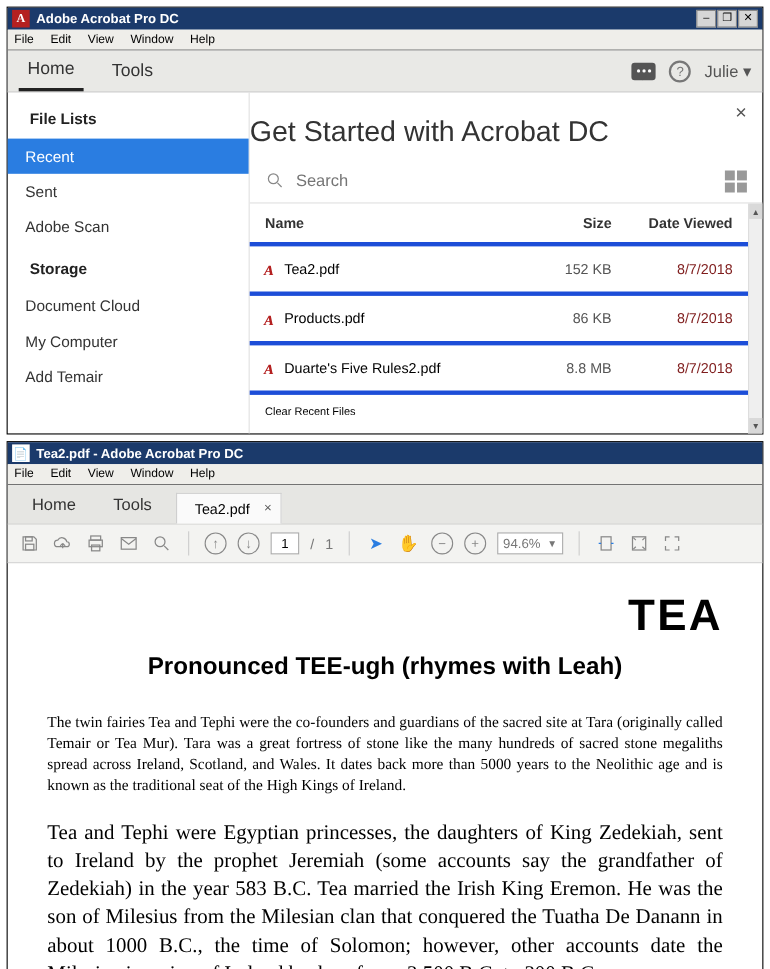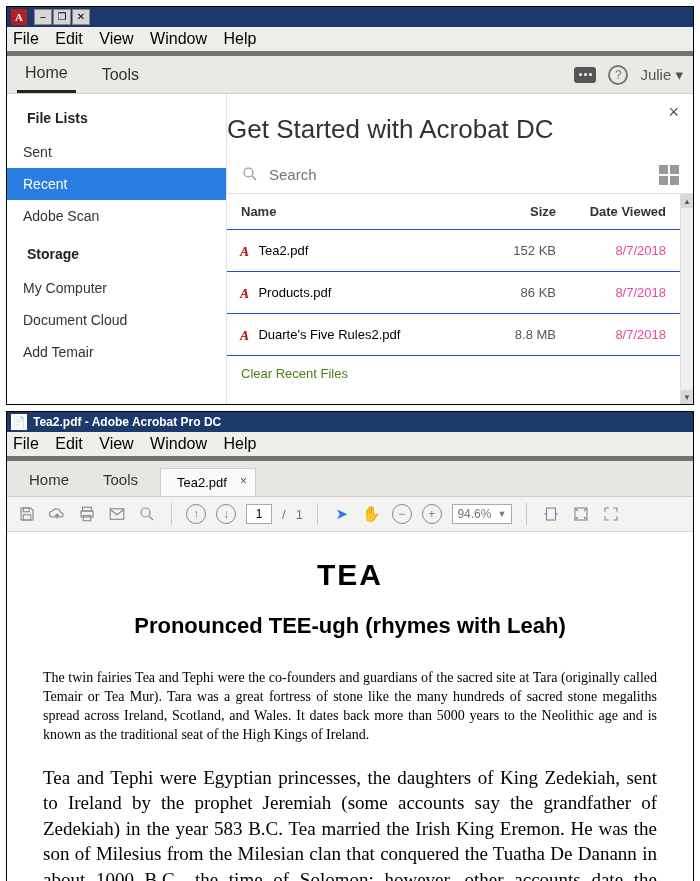--- a/index.html
+++ b/index.html
@@ -47,22 +47,22 @@
     color: #000;
     display: flex;
     align-items: center;
     justify-content: center;
     font-size: 10px;
     line-height: 1;
   }
   .menubar {
     background: #efeeea;
     padding: 3px 6px;
-    font-size: 16px;
-    border-bottom: 5px solid #737373;
+    font-size: 11px;
+    border-bottom: 1px solid #737373;
   }
   .menubar span { margin-right: 12px; }
   .home-tabs {
     background: #e9e9e6;
     border-bottom: 1px solid #cfcfcf;
     display: flex;
     align-items: center;
     padding: 0 10px;
     height: 38px;
   }
@@ -186,39 +186,39 @@
     display: grid;
     grid-template-columns: 9px 9px;
     grid-template-rows: 9px 9px;
     gap: 2px;
   }
   .grid-toggle div { background: #999; }
   .table-head, .table-row {
     display: flex;
     align-items: center;
     padding: 10px 14px;
-    border-bottom: 1px solid #1d4ed8;
+    border-bottom: 4px solid #1d4ed8;
     font-size: 13px;
   }
   .table-head { font-weight: 600; color: #333; }
   .col-name { flex: 1; display: flex; align-items: center; gap: 10px; }
   .col-size { width: 90px; text-align: right; color: #555; }
-  .col-date { width: 110px; text-align: right; color: #ec4899; }
+  .col-date { width: 110px; text-align: right; color: #7f1d1d; }
   .table-head .col-size, .table-head .col-date { color: #333; }
   .pdf-icon {
     color: #b42020;
     font-size: 18px;
     font-family: "Brush Script MT", cursive, serif;
     font-style: italic;
     font-weight: bold;
   }
   .clear-link {
-    color: #4d7c0f;
+    color: #000000;
     padding: 10px 14px;
-    font-size: 13px;
+    font-size: 10px;
   }
   .vscroll {
     width: 13px;
     background: #efefef;
     border-left: 1px solid #ddd;
     position: relative;
   }
   .vscroll .arrow {
     height: 14px;
     background: #d9d9d9;
@@ -320,24 +320,24 @@
   }
   .svg-icon { width: 18px; height: 18px; }
   .svg-icon * { stroke: #888; stroke-width: 1.5; fill: none; }
   .doc-page {
     padding: 20px 36px 16px 36px;
     font-family: Georgia, "Times New Roman", serif;
   }
   .doc-title {
     font-family: "Arial Black", Impact, sans-serif;
     font-weight: 900;
-    font-size: 30px;
+    font-size: 40px;
     letter-spacing: 2px;
-    text-align: center;
-    margin: 6px 0 21px 0;
+    text-align: right;
+    margin: 6px 0 10px 0;
   }
   .doc-sub {
     font-family: Arial, sans-serif;
     font-weight: 700;
     font-size: 22px;
     text-align: center;
     margin-bottom: 30px;
   }
   .doc-para {
     font-size: 14px;
@@ -346,20 +346,21 @@
     margin-bottom: 14px;
   }
   .doc-para.secondary { font-size: 19px; margin-top: 20px; }
 </style>
 </head>
 <body>
 
 <div class="window">
   <div class="titlebar">
     <div class="app-icon">A</div>
+    <div class="title-text">Adobe Acrobat Pro DC</div>
     <div class="win-controls">
       <div>–</div>
       <div>❐</div>
       <div>✕</div>
     </div>
   </div>
   <div class="menubar">
     <span>File</span>
     <span>Edit</span>
     <span>View</span>
@@ -377,26 +378,26 @@
         </span>
       <span class="help-circle">?</span>
       <span><span>Julie</span> ▾</span>
     </div>
   </div>
 
   <div class="home-body">
     <div class="close-x">×</div>
     <div class="sidebar">
       <div class="heading">File Lists</div>
+      <div class="item selected">Recent</div>
       <div class="item">Sent</div>
-      <div class="item selected">Recent</div>
       <div class="item">Adobe Scan</div>
       <div class="heading" style="margin-top:14px">Storage</div>
+      <div class="item">Document Cloud</div>
       <div class="item">My Computer</div>
-      <div class="item">Document Cloud</div>
       <div class="item">Add Temair</div>
     </div>
 
     <div class="main">
       <div class="welcome">Get Started with Acrobat DC</div>
       <div class="searchrow">
         <span class="mag-icon">
           <svg class="svg-icon" viewBox="0 0 24 24">
               <circle cx="10" cy="10" r="6"></circle>
               <line x1="15" y1="15" x2="20" y2="20"></line>

